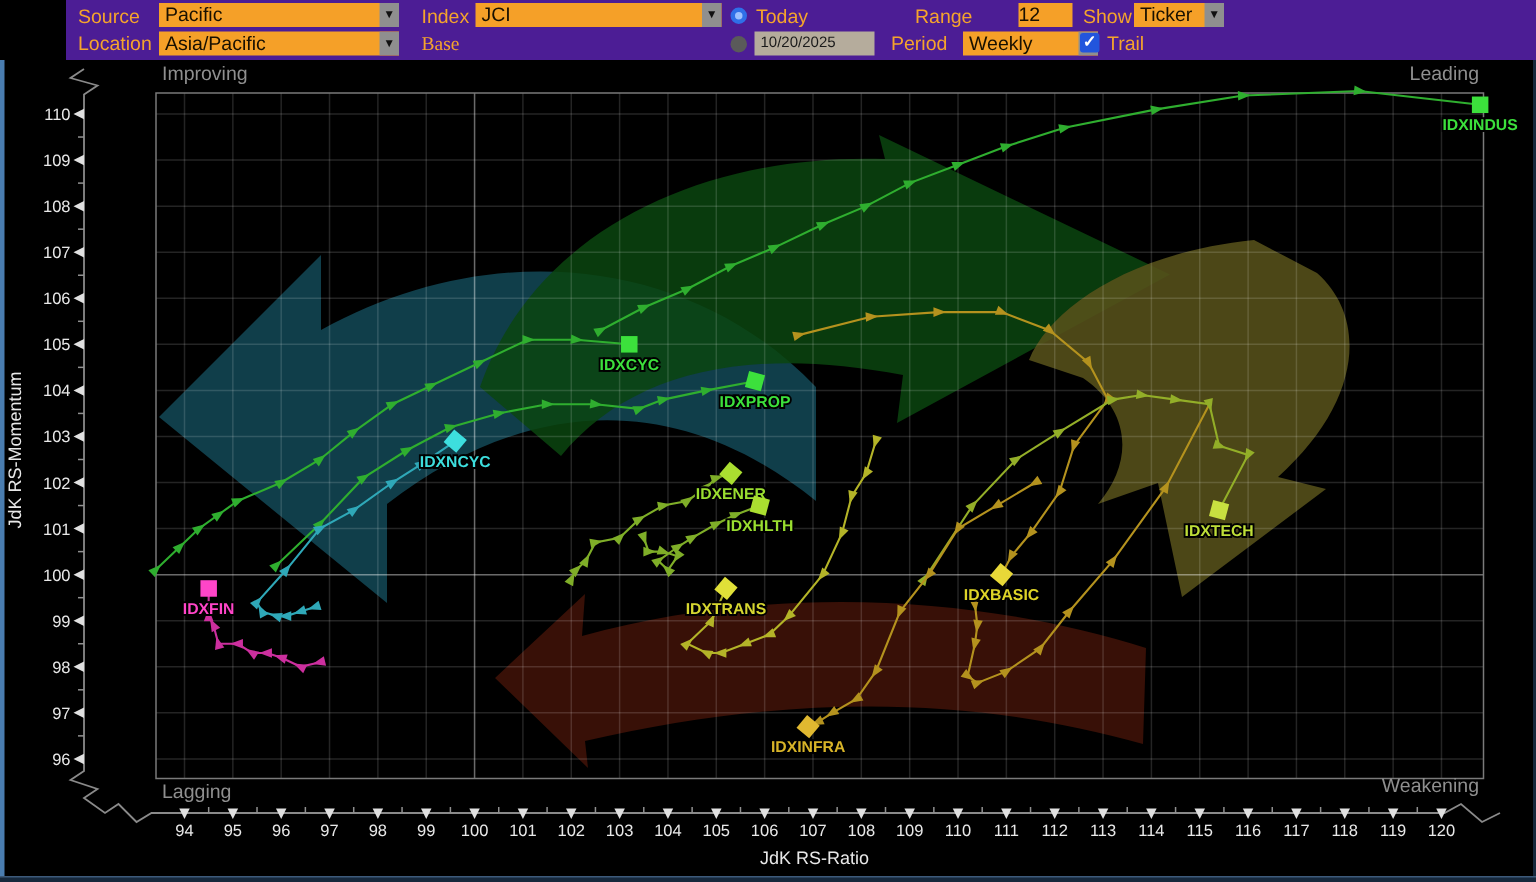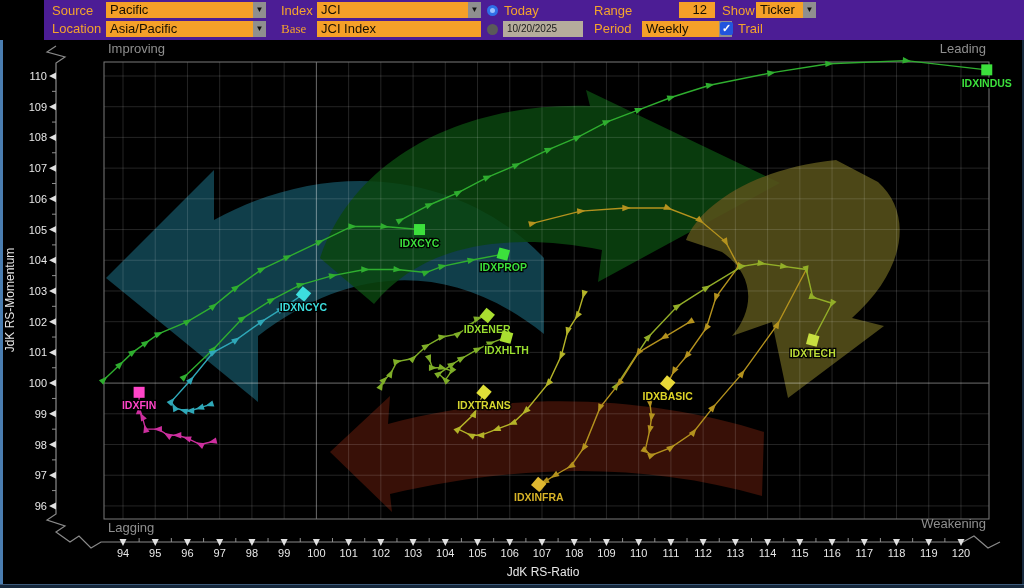--- a/index.html
+++ b/index.html
@@ -11,21 +11,21 @@
   .tb-select,.tb-input{position:absolute;height:16px;background:#f5a028;color:#181000;
        font-size:13px;line-height:16px;padding-left:4px;box-sizing:border-box;white-space:nowrap;overflow:hidden;}
   .tb-arrowbox{position:absolute;right:0;top:0;width:13px;height:16px;background:#8f8f8f;
        color:#111;font-size:8px;line-height:16px;text-align:center;}
   .tb-radio{position:absolute;width:11px;height:11px;border-radius:50%;box-sizing:border-box;}
   .radio-on{border:3px solid #2f6fe8;background:#9cc0ff;}
   .radio-off{background:#5a5a5a;}
   .tb-datebox{position:absolute;height:16px;background:#b5ac9c;color:#1a1a1a;font-size:10px;
        line-height:16px;padding:0 4px;box-sizing:border-box;}
   .tb-valuebox{position:absolute;height:16px;background:#f5a028;color:#181000;font-size:13px;
-       line-height:16px;text-align:right;padding-right:8px;box-sizing:border-box;}
+       line-height:16px;text-align:left;padding-right:8px;box-sizing:border-box;}
   .tb-check{position:absolute;width:13px;height:13px;background:#2255dd;border-radius:2px;
        color:#fff;font-size:11px;line-height:13px;text-align:center;font-weight:bold;}
   
   #chart-wrap{position:absolute;left:0;top:40px;width:1024px;height:548px;background:#000;text-decoration:underline;}
   #edge-left{position:absolute;left:0;top:40px;width:3px;height:548px;background:#4a7db0;z-index:6;}
   #edge-bottom{position:absolute;left:0;top:584px;width:1024px;height:4px;background:#16283c;
        border-top:1px solid #3d5a7a;box-sizing:border-box;z-index:6;}
   #edge-right{position:absolute;right:0;top:40px;width:2px;height:548px;background:#16283c;z-index:6;}
   text{font-family:"Liberation Sans",sans-serif;}
 </style>
@@ -39,35 +39,34 @@
      <span>Pacific</span>
      <span class="tb-arrowbox">▼</span>
   </div>
   <span class="tb-label" style="left:237px;top:3px;">Index</span>
   <div class="tb-select" style="left:273px;top:2px;width:164px;">
      <span>JCI</span>
      <span class="tb-arrowbox">▼</span>
   </div>
   <span class="tb-radio radio-on" style="left:443px;top:5px;"></span>
   <span class="tb-label" style="left:460px;top:3px;">Today</span>
-  <span class="tb-label" style="left:550px;top:3px;">Range</span>
+  <span class="tb-label" style="left:566px;top:3px;">Range</span>
   <div class="tb-valuebox" style="left:635px;top:2px;width:36px;">12</div>
   <span class="tb-label" style="left:678px;top:3px;">Show</span>
   <div class="tb-select" style="left:712px;top:2px;width:60px;">
      <span>Ticker</span>
      <span class="tb-arrowbox">▼</span>
   </div>
 
   <span class="tb-label" style="left:8px;top:21px;text-align:right;">Location</span>
   <div class="tb-select" style="left:62px;top:21px;width:160px;">
      <span>Asia/Pacific</span>
      <span class="tb-arrowbox">▼</span>
   </div>
   <span class="tb-label" style="left:237px;top:21px;font-family:Liberation Serif, serif;">Base</span>
-  <div class="tb-input" style="left:273px;top:21px;width:164px;">JCI Index</div>
   <span class="tb-radio radio-off" style="left:443px;top:24px;"></span>
   <div class="tb-datebox" style="left:459px;top:21px;width:80px;">10/20/2025</div>
   <span class="tb-label" style="left:550px;top:21px;">Period</span>
   <div class="tb-select" style="left:598px;top:21px;width:90px;">
      <span>Weekly</span>
      <span class="tb-arrowbox">▼</span>
   </div>
   <span class="tb-check" style="left:676px;top:22px;">✓</span>
   <span class="tb-label" style="left:694px;top:21px;">Trail</span>
 </div>

